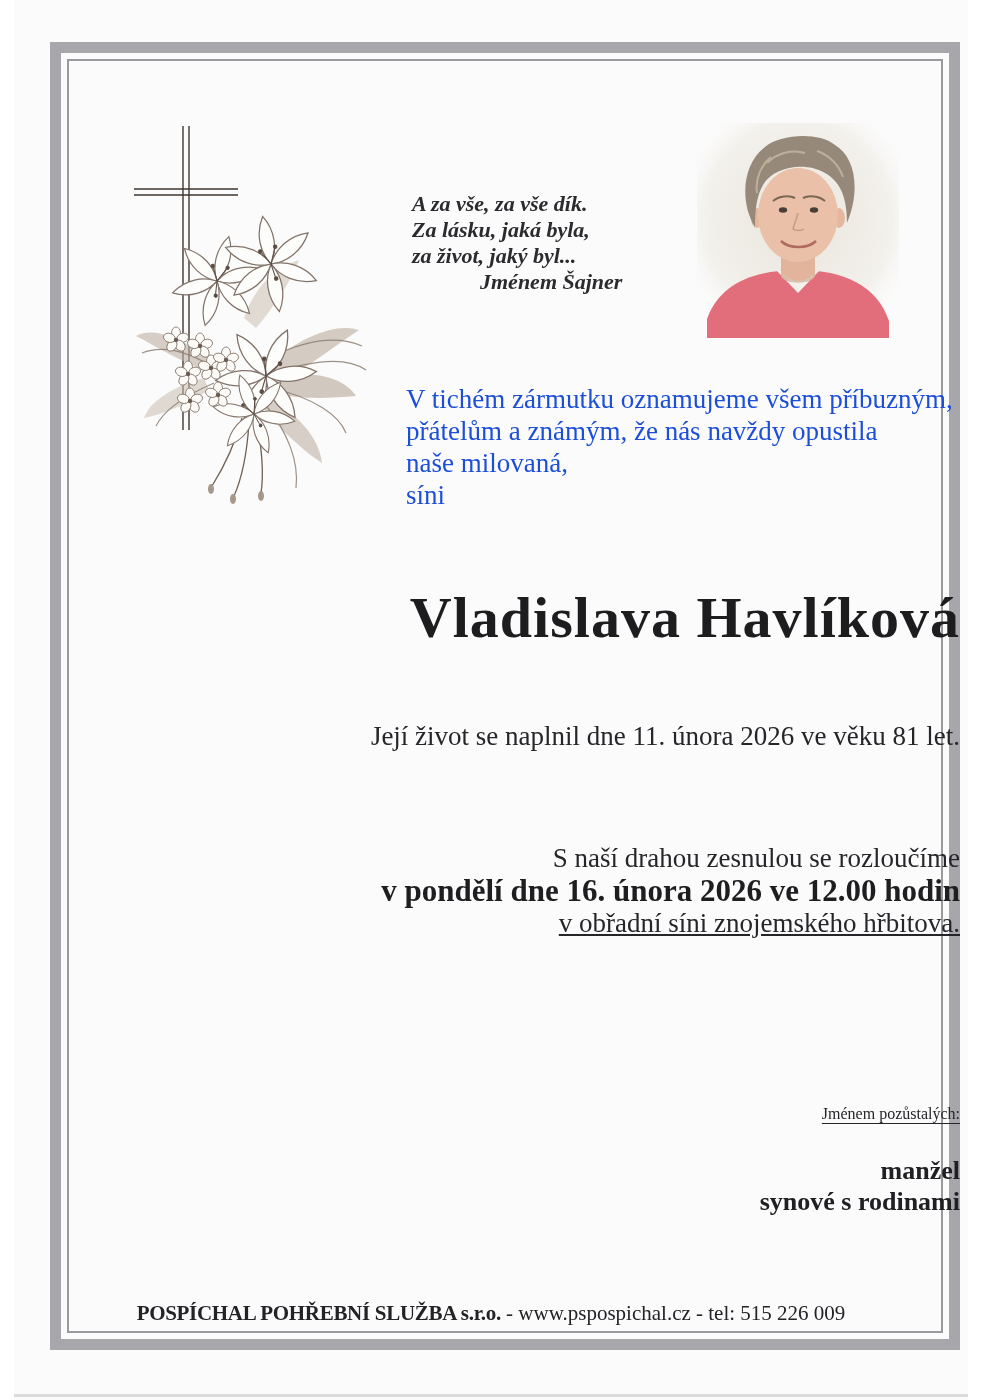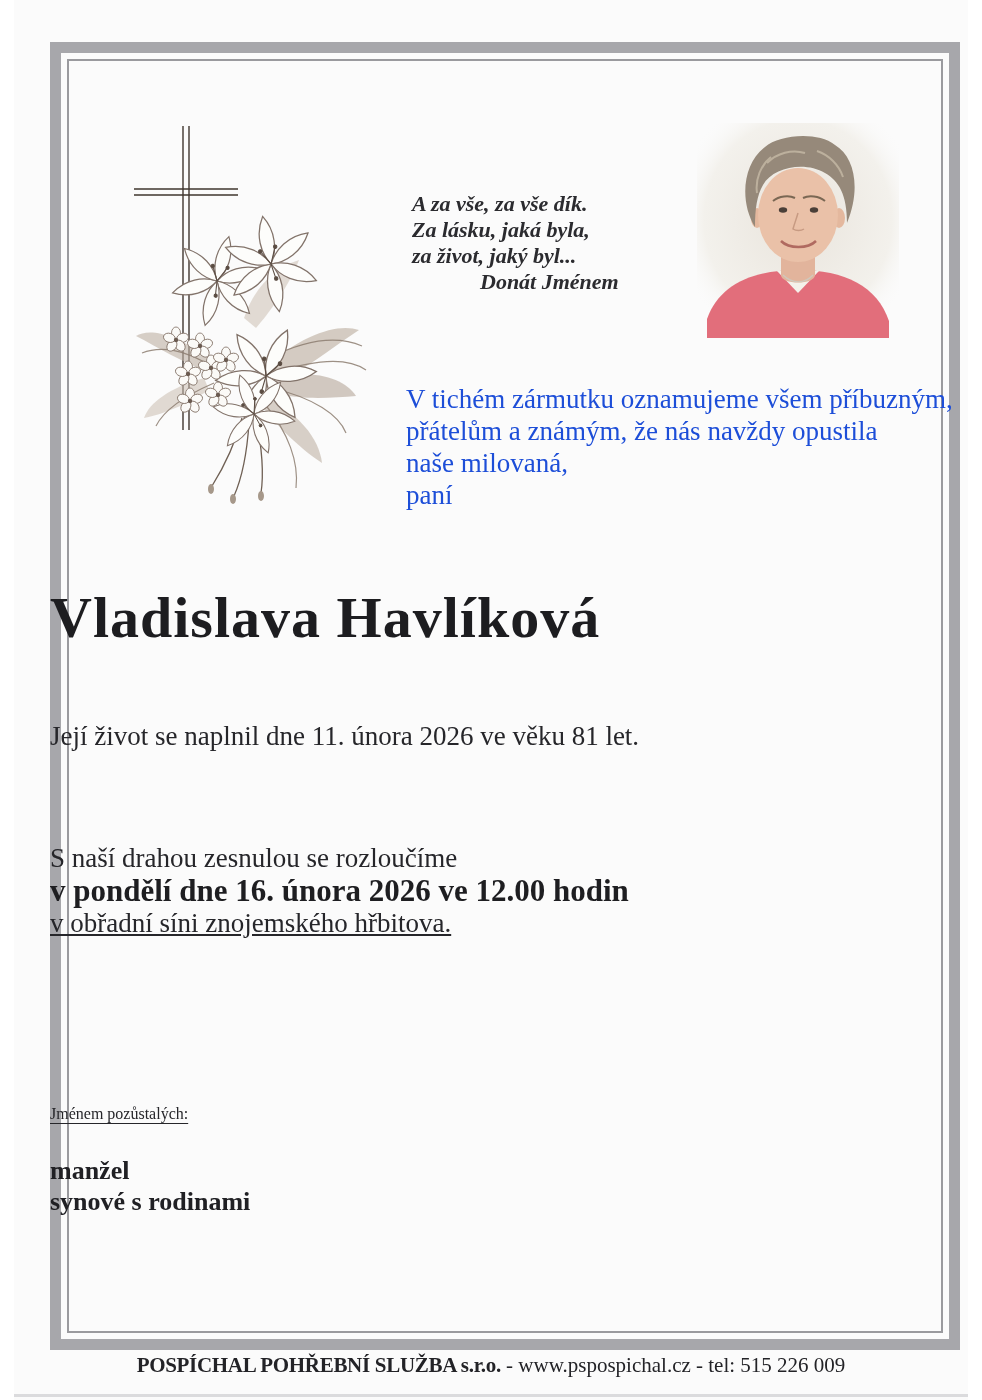--- a/index.html
+++ b/index.html
@@ -28,33 +28,33 @@
     font-size:22px;line-height:26px;font-weight:bold;font-style:italic;
     color:#2b2b2f;white-space:nowrap;
   }
   .poem-author{padding-left:68px;}
 
   .announcement{
     position:absolute;left:392px;top:383px;
     font-size:27px;line-height:32px;color:#1d4ed8;white-space:nowrap;
   }
 
-  .centered-block{position:absolute;left:36px;width:910px;text-align:left;}
+  .centered-block{position:absolute;left:36px;width:910px;text-align:right;}
 
   .name{top:583px;font-size:58px;line-height:70px;font-weight:bold;color:#1d1d20;letter-spacing:1px;}
   .life-line{top:720px;font-size:27px;line-height:32px;}
   .farewell{top:843px;}
   .farewell-1{font-size:27px;line-height:31px;}
   .farewell-2{font-size:31px;line-height:34px;font-weight:bold;color:#1e1e21;}
   .farewell-3{font-size:27px;line-height:31px;text-decoration:underline;}
   .mourners-heading{top:1100px;font-size:16px;line-height:28px;text-decoration:underline;text-underline-offset:4px;}
   .mourner-names{top:1155px;font-size:26px;line-height:31px;font-weight:bold;color:#202024;}
 
   .footer{
-    position:absolute;left:0;right:0;top:1352px;text-align:center;
+    position:absolute;left:0;right:0;top:1300px;text-align:center;
     font-size:21px;line-height:26px;color:#232327;white-space:nowrap;
   }
   .footer-company{font-weight:bold;letter-spacing:-0.3px;}
 </style>
 </head>
 <body>
 
 <div class="page">
 
   <div class="frame">
@@ -172,28 +172,28 @@
       <ellipse cx="117" cy="87" rx="4.2" ry="2.8" fill="#4a3f38"></ellipse>
       <path d="M101,90 C99,97 97,102 96,106 C99,108 104,108 107,106" stroke="#c79a82" stroke-width="1.5" fill="none"></path>
       <path d="M84,118 C92,126 111,126 119,118" stroke="#b06a60" stroke-width="2.5" fill="none"></path>
     </svg>
   </div>
 
   <div class="poem">
     <div>A za vše, za vše dík.</div>
     <div>Za lásku, jaká byla,</div>
     <div>za život, jaký byl...</div>
-    <div class="poem-author">Donát Jménem</div>
+    <div class="poem-author">Jménem Šajner</div>
   </div>
 
   <div class="announcement">
     <div>V tichém zármutku oznamujeme všem příbuzným,</div>
     <div>přátelům a známým, že nás navždy opustila</div>
     <div>naše milovaná,</div>
-    <div>paní</div>
+    <div>síni</div>
   </div>
 
   <div class="centered-block name">Vladislava Havlíková</div>
 
   <div class="centered-block life-line">Její život se naplnil dne 11. února 2026 ve věku 81 let.</div>
 
   <div class="centered-block farewell">
     <div class="farewell-1">S naší drahou zesnulou se rozloučíme</div>
     <div class="farewell-2">v pondělí dne 16. února 2026 ve 12.00 hodin</div>
     <div class="farewell-3">v obřadní síni znojemského hřbitova.</div>

